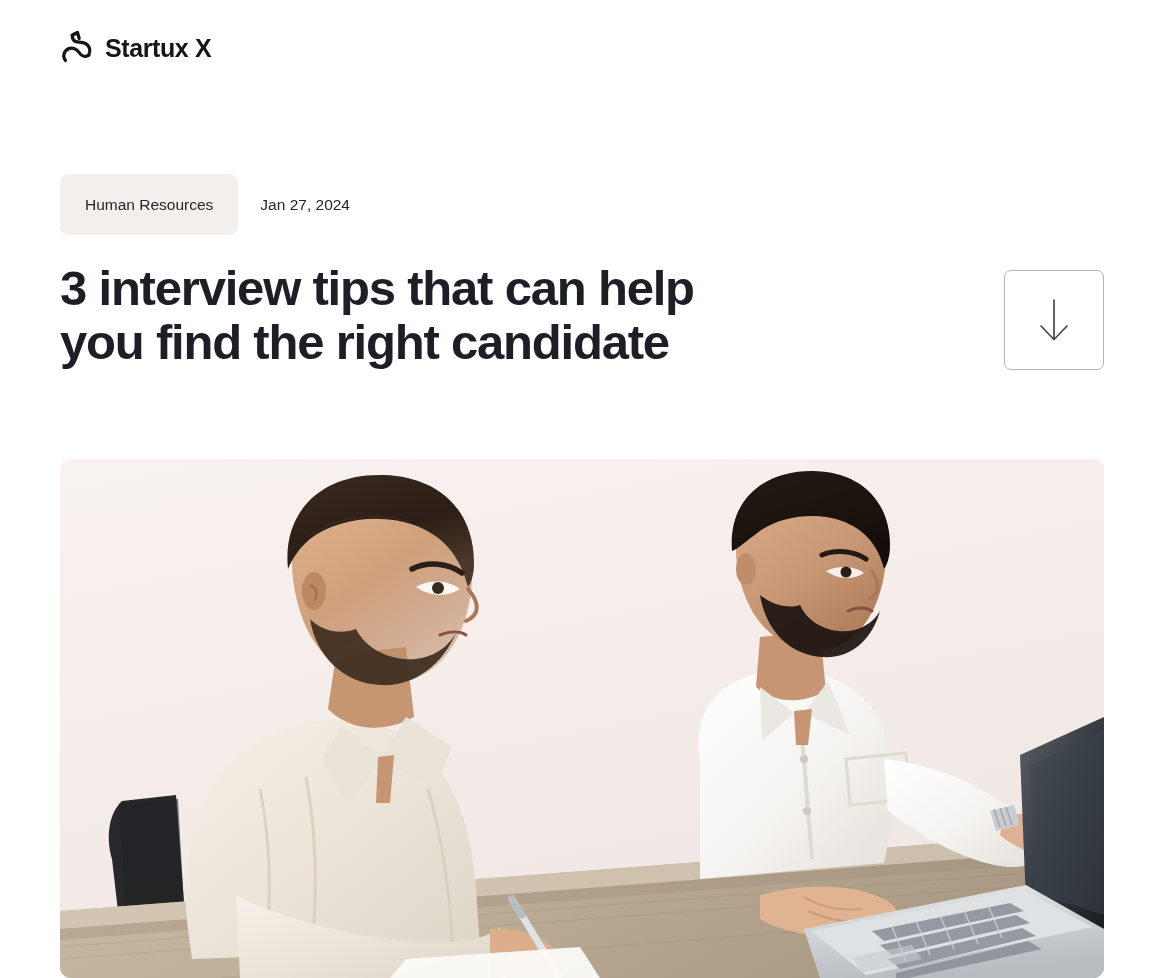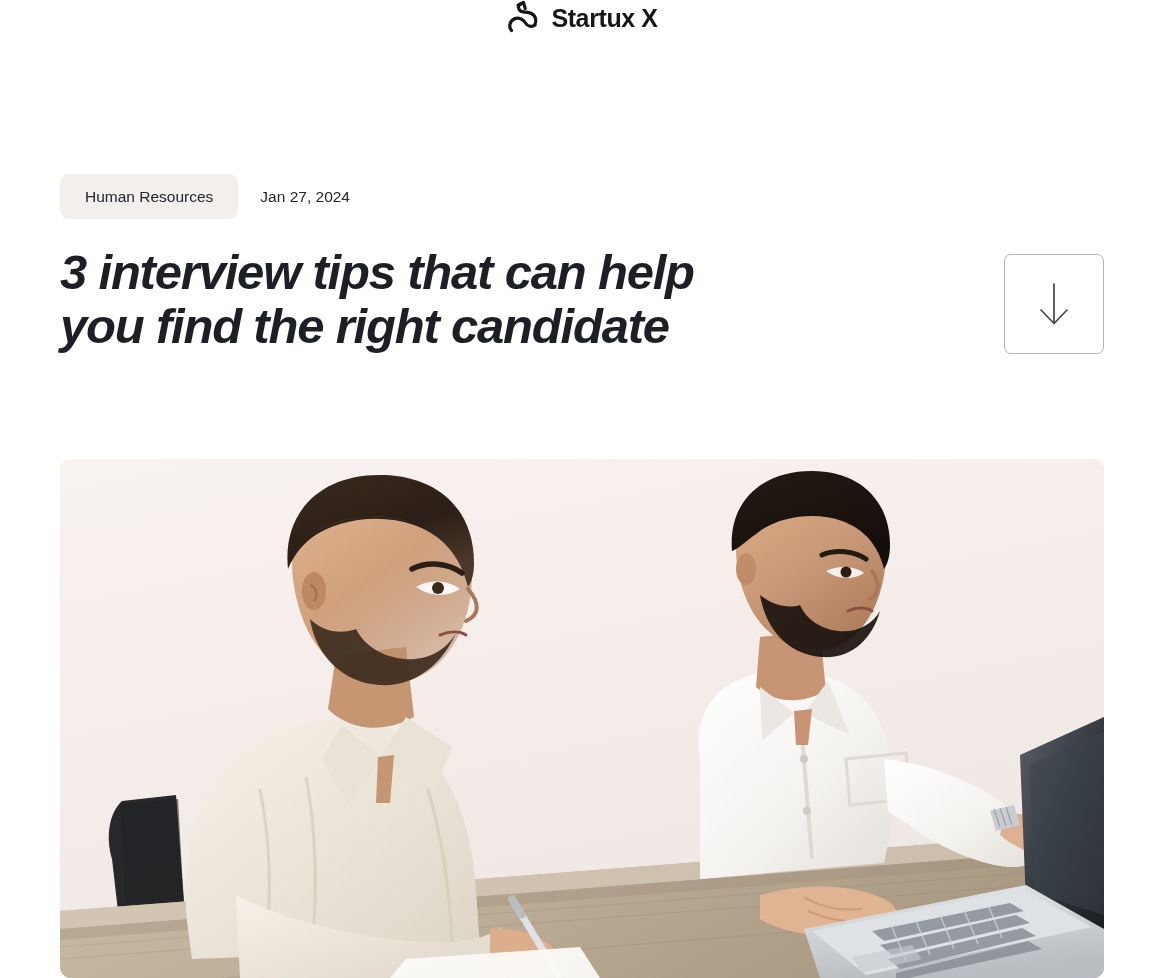--- a/index.html
+++ b/index.html
@@ -18,21 +18,20 @@
 
   
   .site-header {
     position: absolute;
     top: 0; left: 0;
     width: 1164px;
     height: 96px;
     display: flex;
     align-items: center;
     padding: 0 60px;
-    flex-direction: column;
   }
 
   .brand {
     display: flex;
     align-items: center;
     gap: 11px;
     cursor: pointer;
   }
   .brand-mark { width: 34px; height: 36px; display: block; flex: none; }
   .brand-name {
@@ -88,21 +87,21 @@
 
   .meta-row {
     display: flex;
     align-items: center;
     gap: 22px;
     padding-top: 78px;
   }
   .category-badge {
     background: #f2efed;
     border-radius: 9px;
-    height: 45px;
+    height: 61px;
     padding: 0 25px;
     display: flex;
     align-items: center;
     font-size: 15.5px;
     color: #24262c;
     cursor: pointer;
     white-space: nowrap;
   }
   .publish-date {
     font-size: 15.5px;
@@ -115,21 +114,20 @@
     align-items: flex-start;
     margin-top: 27px;
   }
   .headline {
     font-size: 49px;
     font-weight: 700;
     line-height: 1.1;
     letter-spacing: -1.2px;
     color: #1d1f26;
     max-width: 700px;
-    font-style: italic;
   }
   .scroll-button {
     margin-left: auto;
     margin-top: 8px;
     width: 100px;
     height: 100px;
     border: 1px solid #b3b6b9;
     border-radius: 7px;
     background: #ffffff;
     display: flex;

